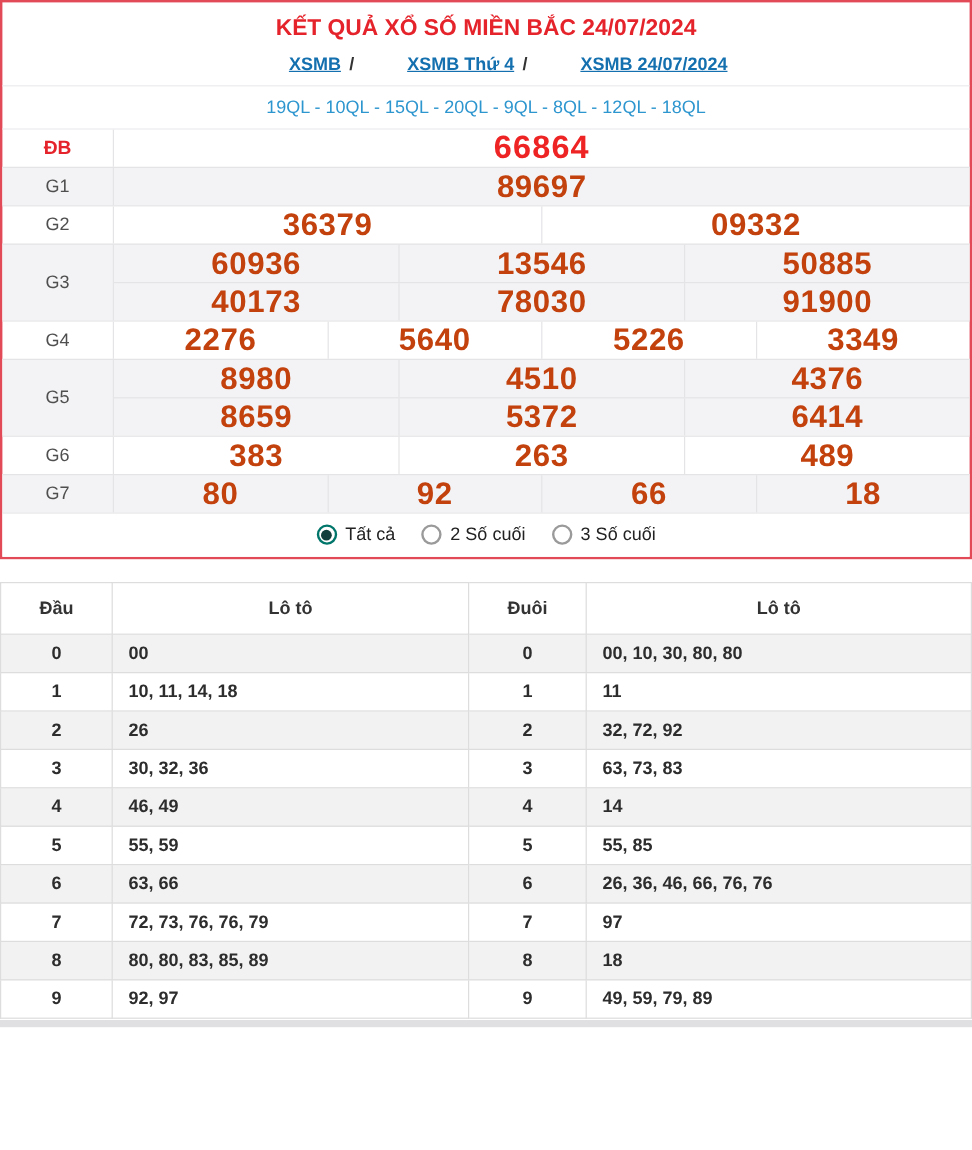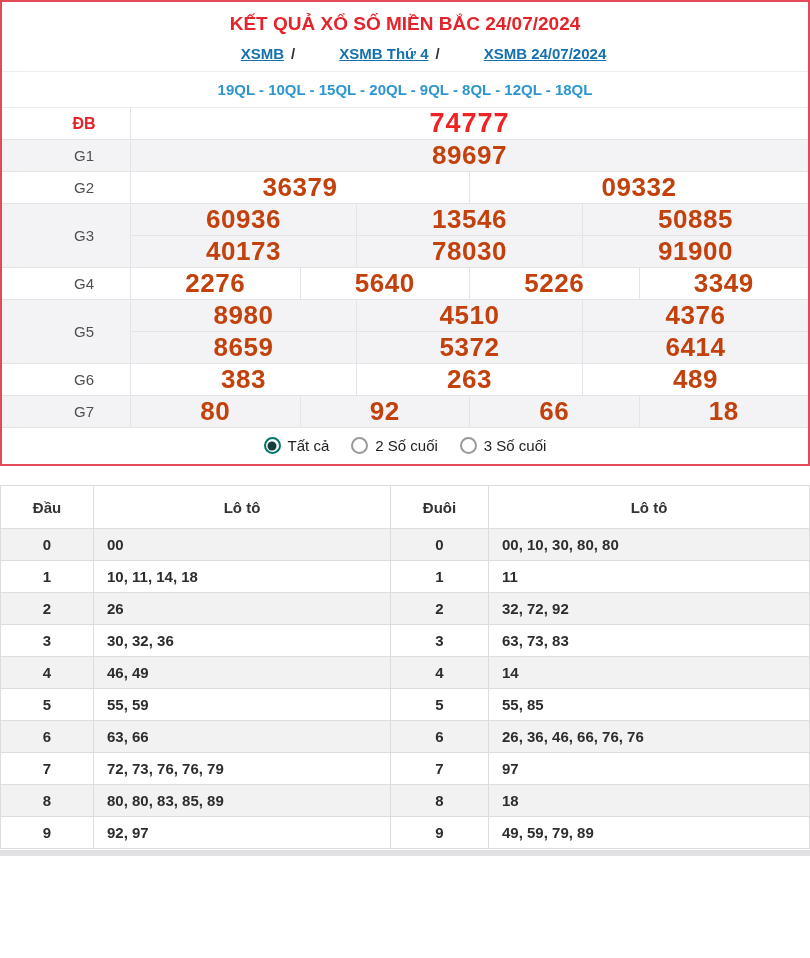--- a/index.html
+++ b/index.html
@@ -24,24 +24,24 @@
     font-size:19px;padding:11px 0 6px 0;
   }
   .breadcrumb{
     text-align:center;padding:4px 0 9px 0;font-size:15px;font-weight:700;
   }
   .breadcrumb a{color:var(--link-blue);text-decoration:underline;cursor:pointer;margin-left:37px;}
   .breadcrumb .sep{color:#333;margin:0 7px;text-decoration:none;}
   .codes{
     border-top:1px solid #ececee;border-bottom:1px solid #ececee;
     text-align:center;color:var(--codes-blue);font-size:15px;
-    padding:9px 0;font-weight:700;
-  }
-  
-  .res-row{display:flex;padding-left:36px;}
+    padding:9px 0;font-weight:400;
+  }
+  
+  .res-row{display:flex;}
   .res-row:nth-child(even){background:var(--stripe);}
   .res-row + .res-row{border-top:1px solid var(--line);}
   .res-label{
     flex:0 0 93px;display:flex;align-items:center;justify-content:center;
     color:#4f4f4f;font-size:15px;border-right:1px solid var(--line);
   }
   .res-label.special{color:var(--accent-red);font-weight:700;font-size:16px;}
   .res-values{flex:1;display:flex;flex-direction:column;}
   .res-line{display:flex;flex:1;height:45px;}
   .res-line + .res-line{border-top:1px solid var(--line);}
@@ -90,21 +90,21 @@
 
 <div class="card-top">
   <div class="title">KẾT QUẢ XỔ SỐ MIỀN BẮC 24/07/2024</div>
   <div class="breadcrumb"><a>XSMB</a><span class="sep">/</span><a>XSMB Thứ 4</a><span class="sep">/</span><a>XSMB 24/07/2024</a></div>
   <div class="codes">19QL - 10QL - 15QL - 20QL - 9QL - 8QL - 12QL - 18QL</div>
   <div id="results">
       <div class="res-row special">
         <div class="res-label special">ĐB</div>
         <div class="res-values">
           <div class="res-line">
-            <div class="res-cell">74777</div>
+            <div class="res-cell">66864</div>
           </div>
         </div>
       </div>
       <div class="res-row">
         <div class="res-label">G1</div>
         <div class="res-values">
           <div class="res-line">
             <div class="res-cell">89697</div>
           </div>
         </div>

